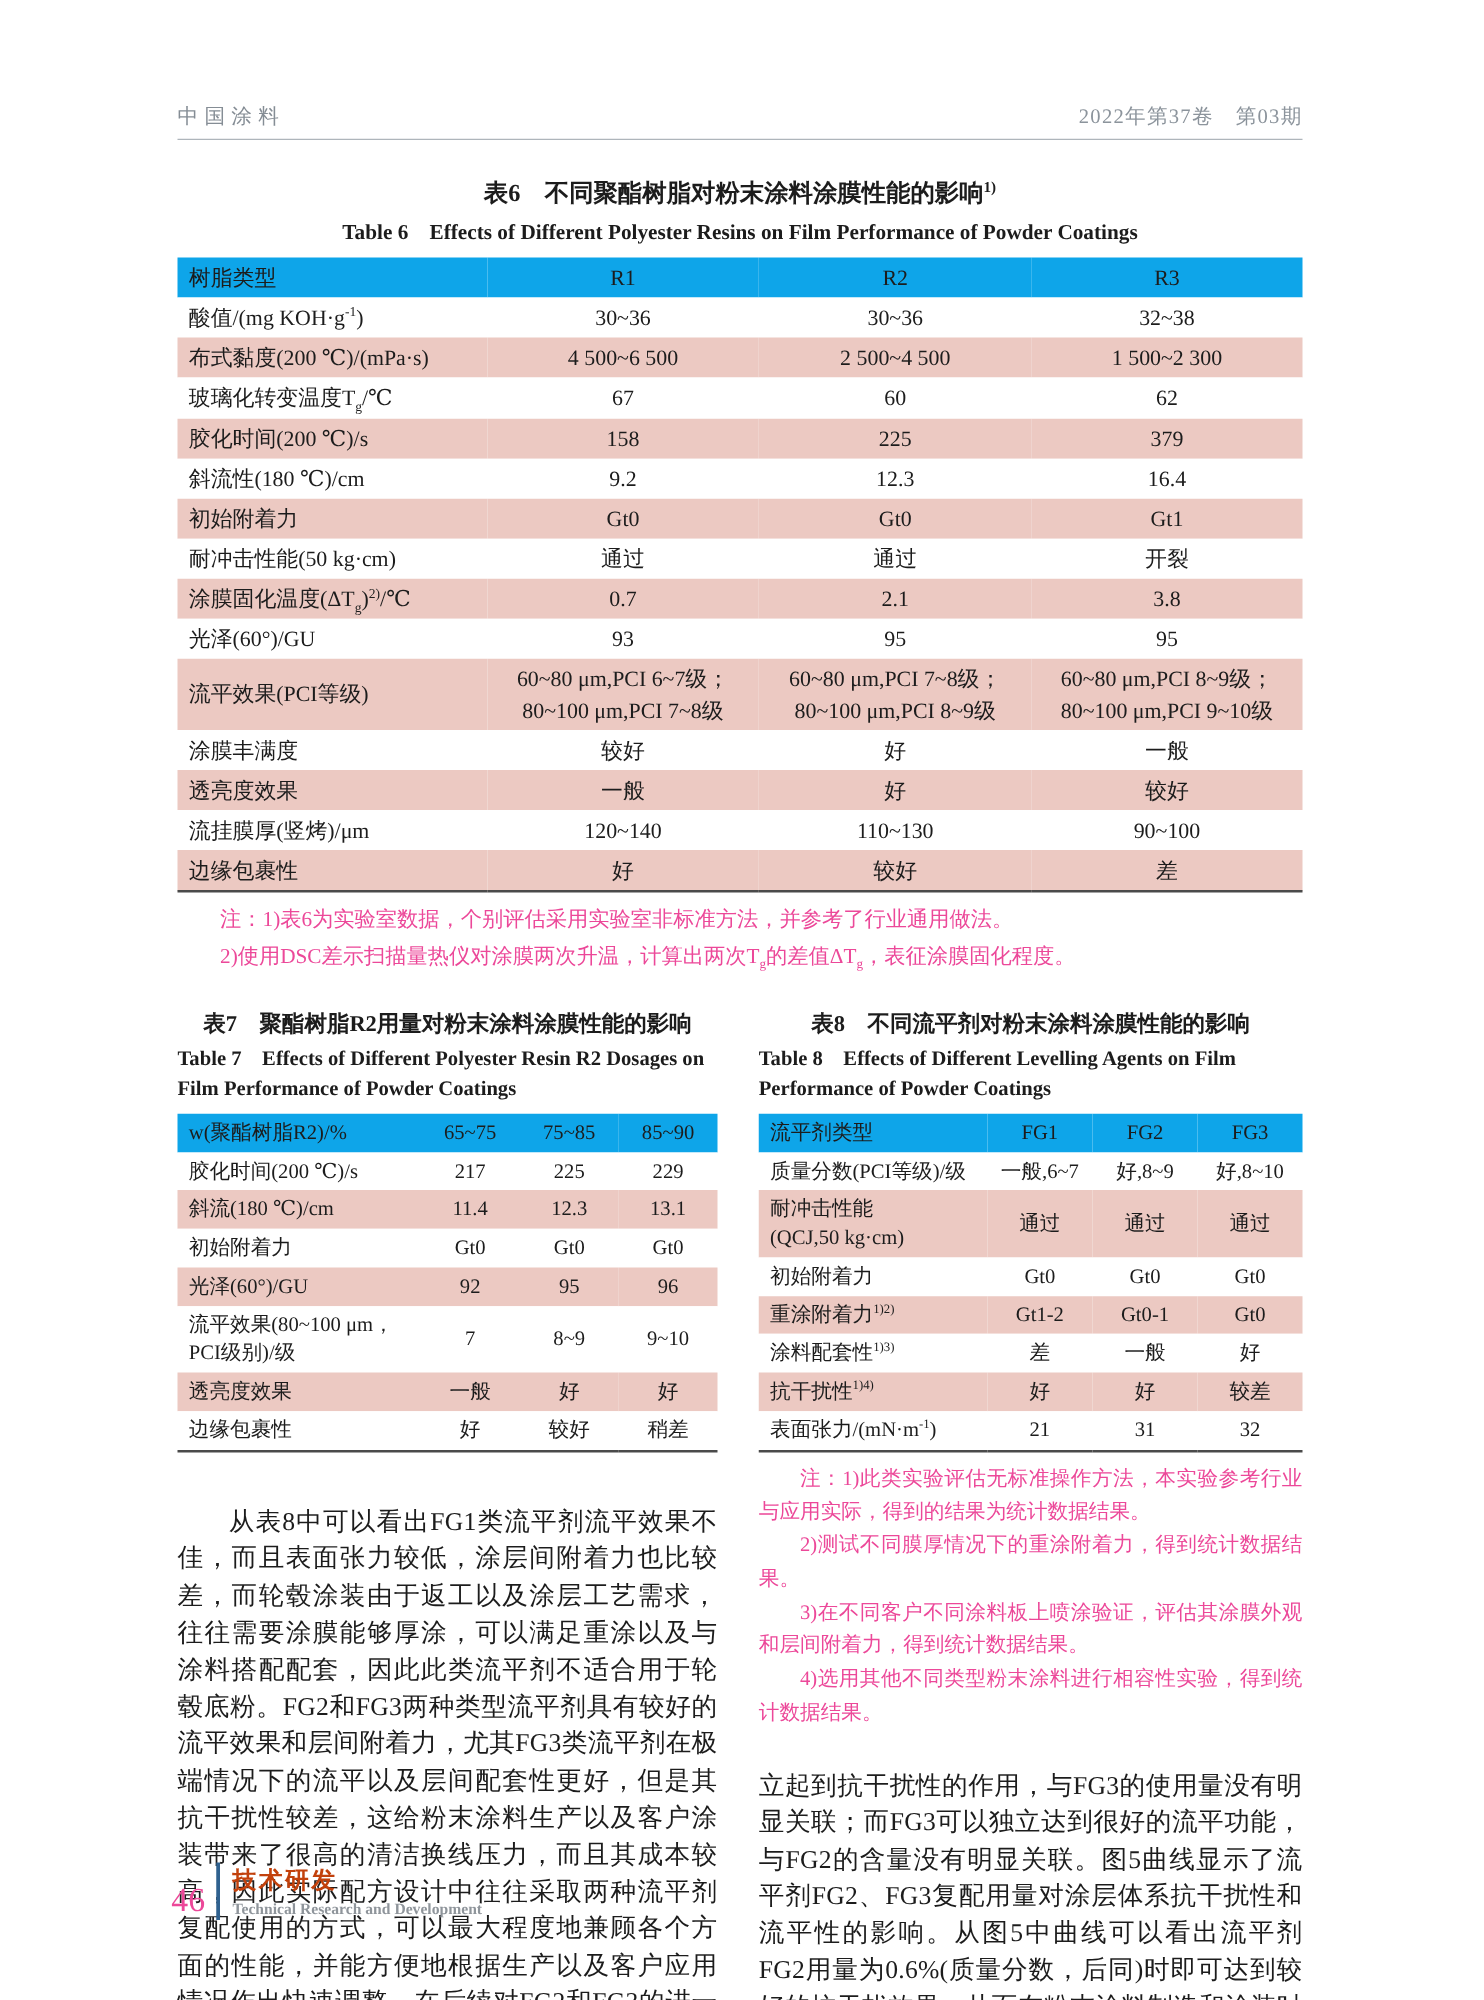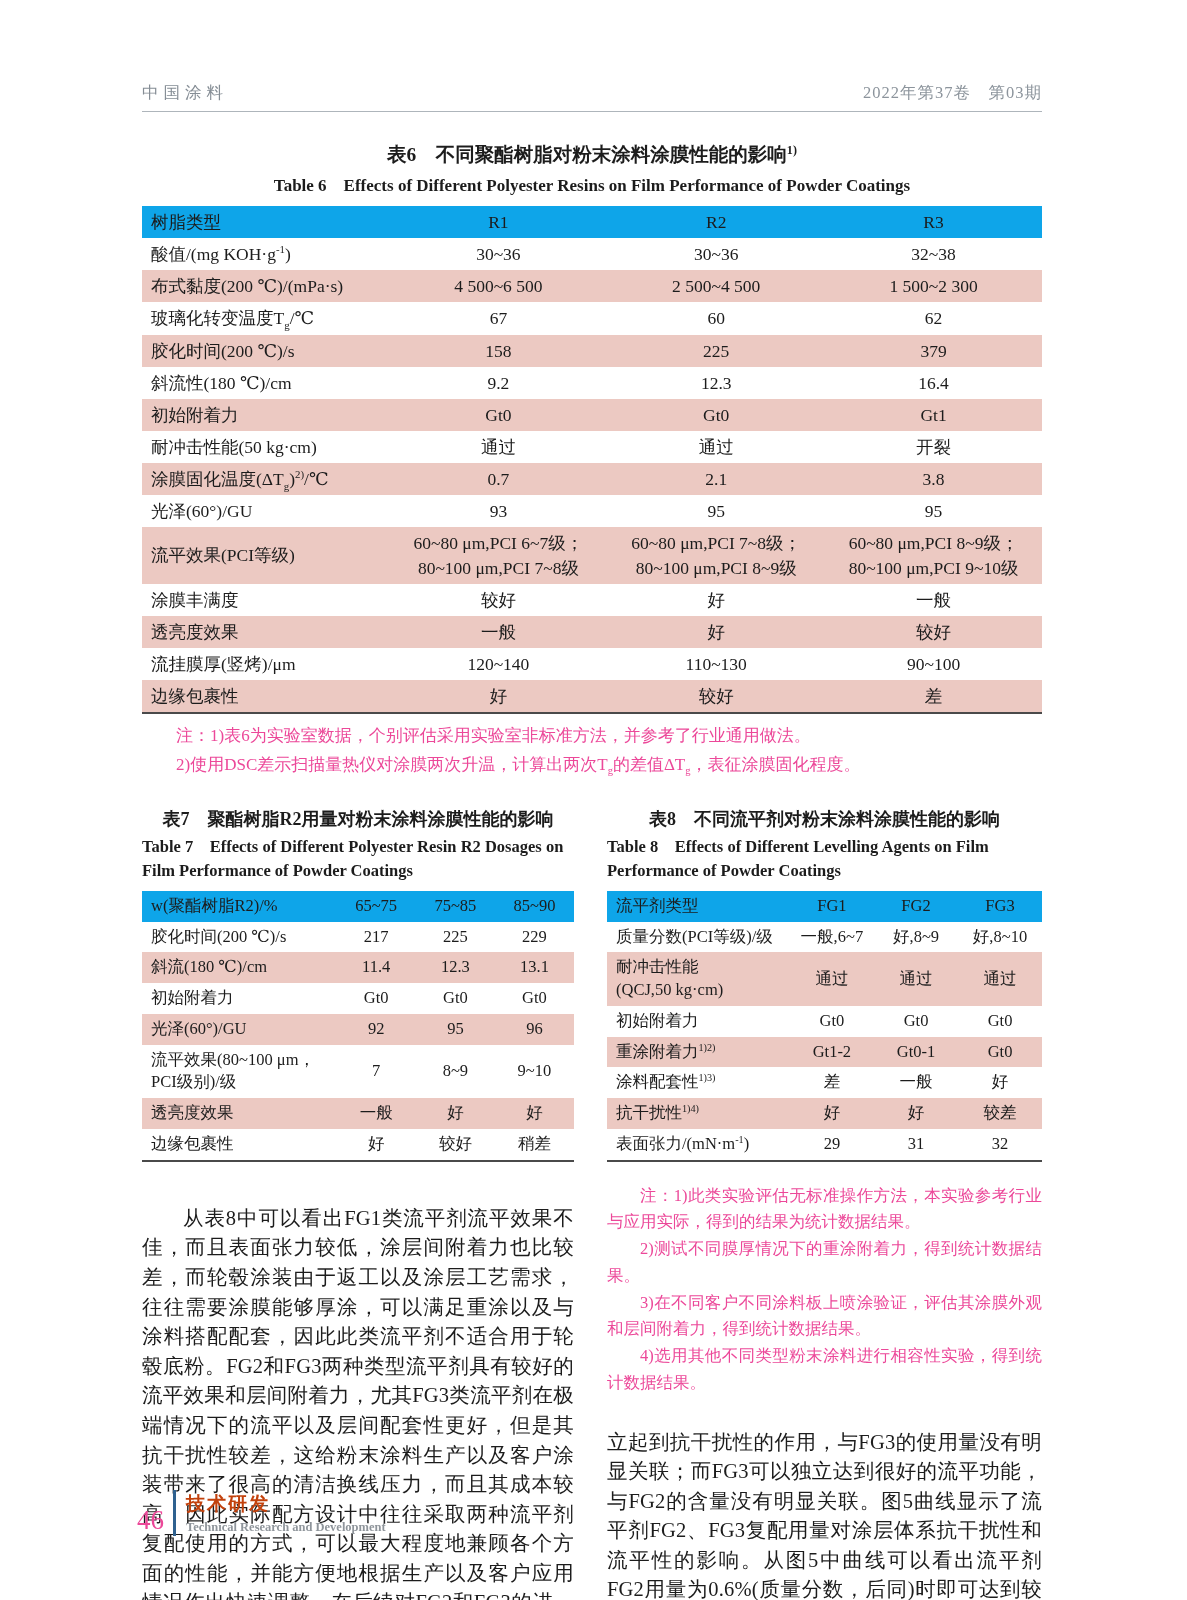--- a/index.html
+++ b/index.html
@@ -31,21 +31,21 @@
   th.lbl, td.lbl { text-align:left; padding-left:9px; }
   .main-table th, .main-table td { height:29px; }
   .main-table thead th { height:31px; }
   sup { font-size:0.62em; vertical-align:super; line-height:0; }
   sub { font-size:0.62em; vertical-align:sub; line-height:0; }
 
   
   .note { color:#ec4899; font-size:17px; line-height:1.7; text-indent:2em; text-align:justify; }
   .notes-main { margin-top:8px; }
   .notes-sub .note { font-size:16.5px; line-height:1.62; }
-  .notes-sub { margin-top:21px; }
+  .notes-sub { margin-top:8px; }
 
   
   .two-col { margin-top:27px; display:grid; grid-template-columns:432px 1fr; column-gap:33px; }
 
   .para { font-size:20.5px; line-height:29.6px; text-align:justify; letter-spacing:0.2px; }
   .para-left  { margin-top:42px; text-indent:2em; }
   .para-right { margin-top:31px; }
 
   
   .page-footer { position:absolute; left:137px; top:1490px; display:flex; align-items:center; }
@@ -294,21 +294,21 @@
               <td>好</td>
             </tr>
             <tr>
               <td class="lbl">抗干扰性<sup>1)4)</sup></td>
               <td>好</td>
               <td>好</td>
               <td>较差</td>
             </tr>
             <tr>
               <td class="lbl">表面张力/(mN·m<sup>-1</sup>)</td>
-              <td>29</td>
+              <td>21</td>
               <td>31</td>
               <td>32</td>
             </tr>
           </tbody>
         </table>
       <div class="notes-sub">
         <p class="note">注：1)此类实验评估无标准操作方法，本实验参考行业与应用实际，得到的结果为统计数据结果。</p>
         <p class="note">2)测试不同膜厚情况下的重涂附着力，得到统计数据结果。</p>
         <p class="note">3)在不同客户不同涂料板上喷涂验证，评估其涂膜外观和层间附着力，得到统计数据结果。</p>
         <p class="note">4)选用其他不同类型粉末涂料进行相容性实验，得到统计数据结果。</p>

